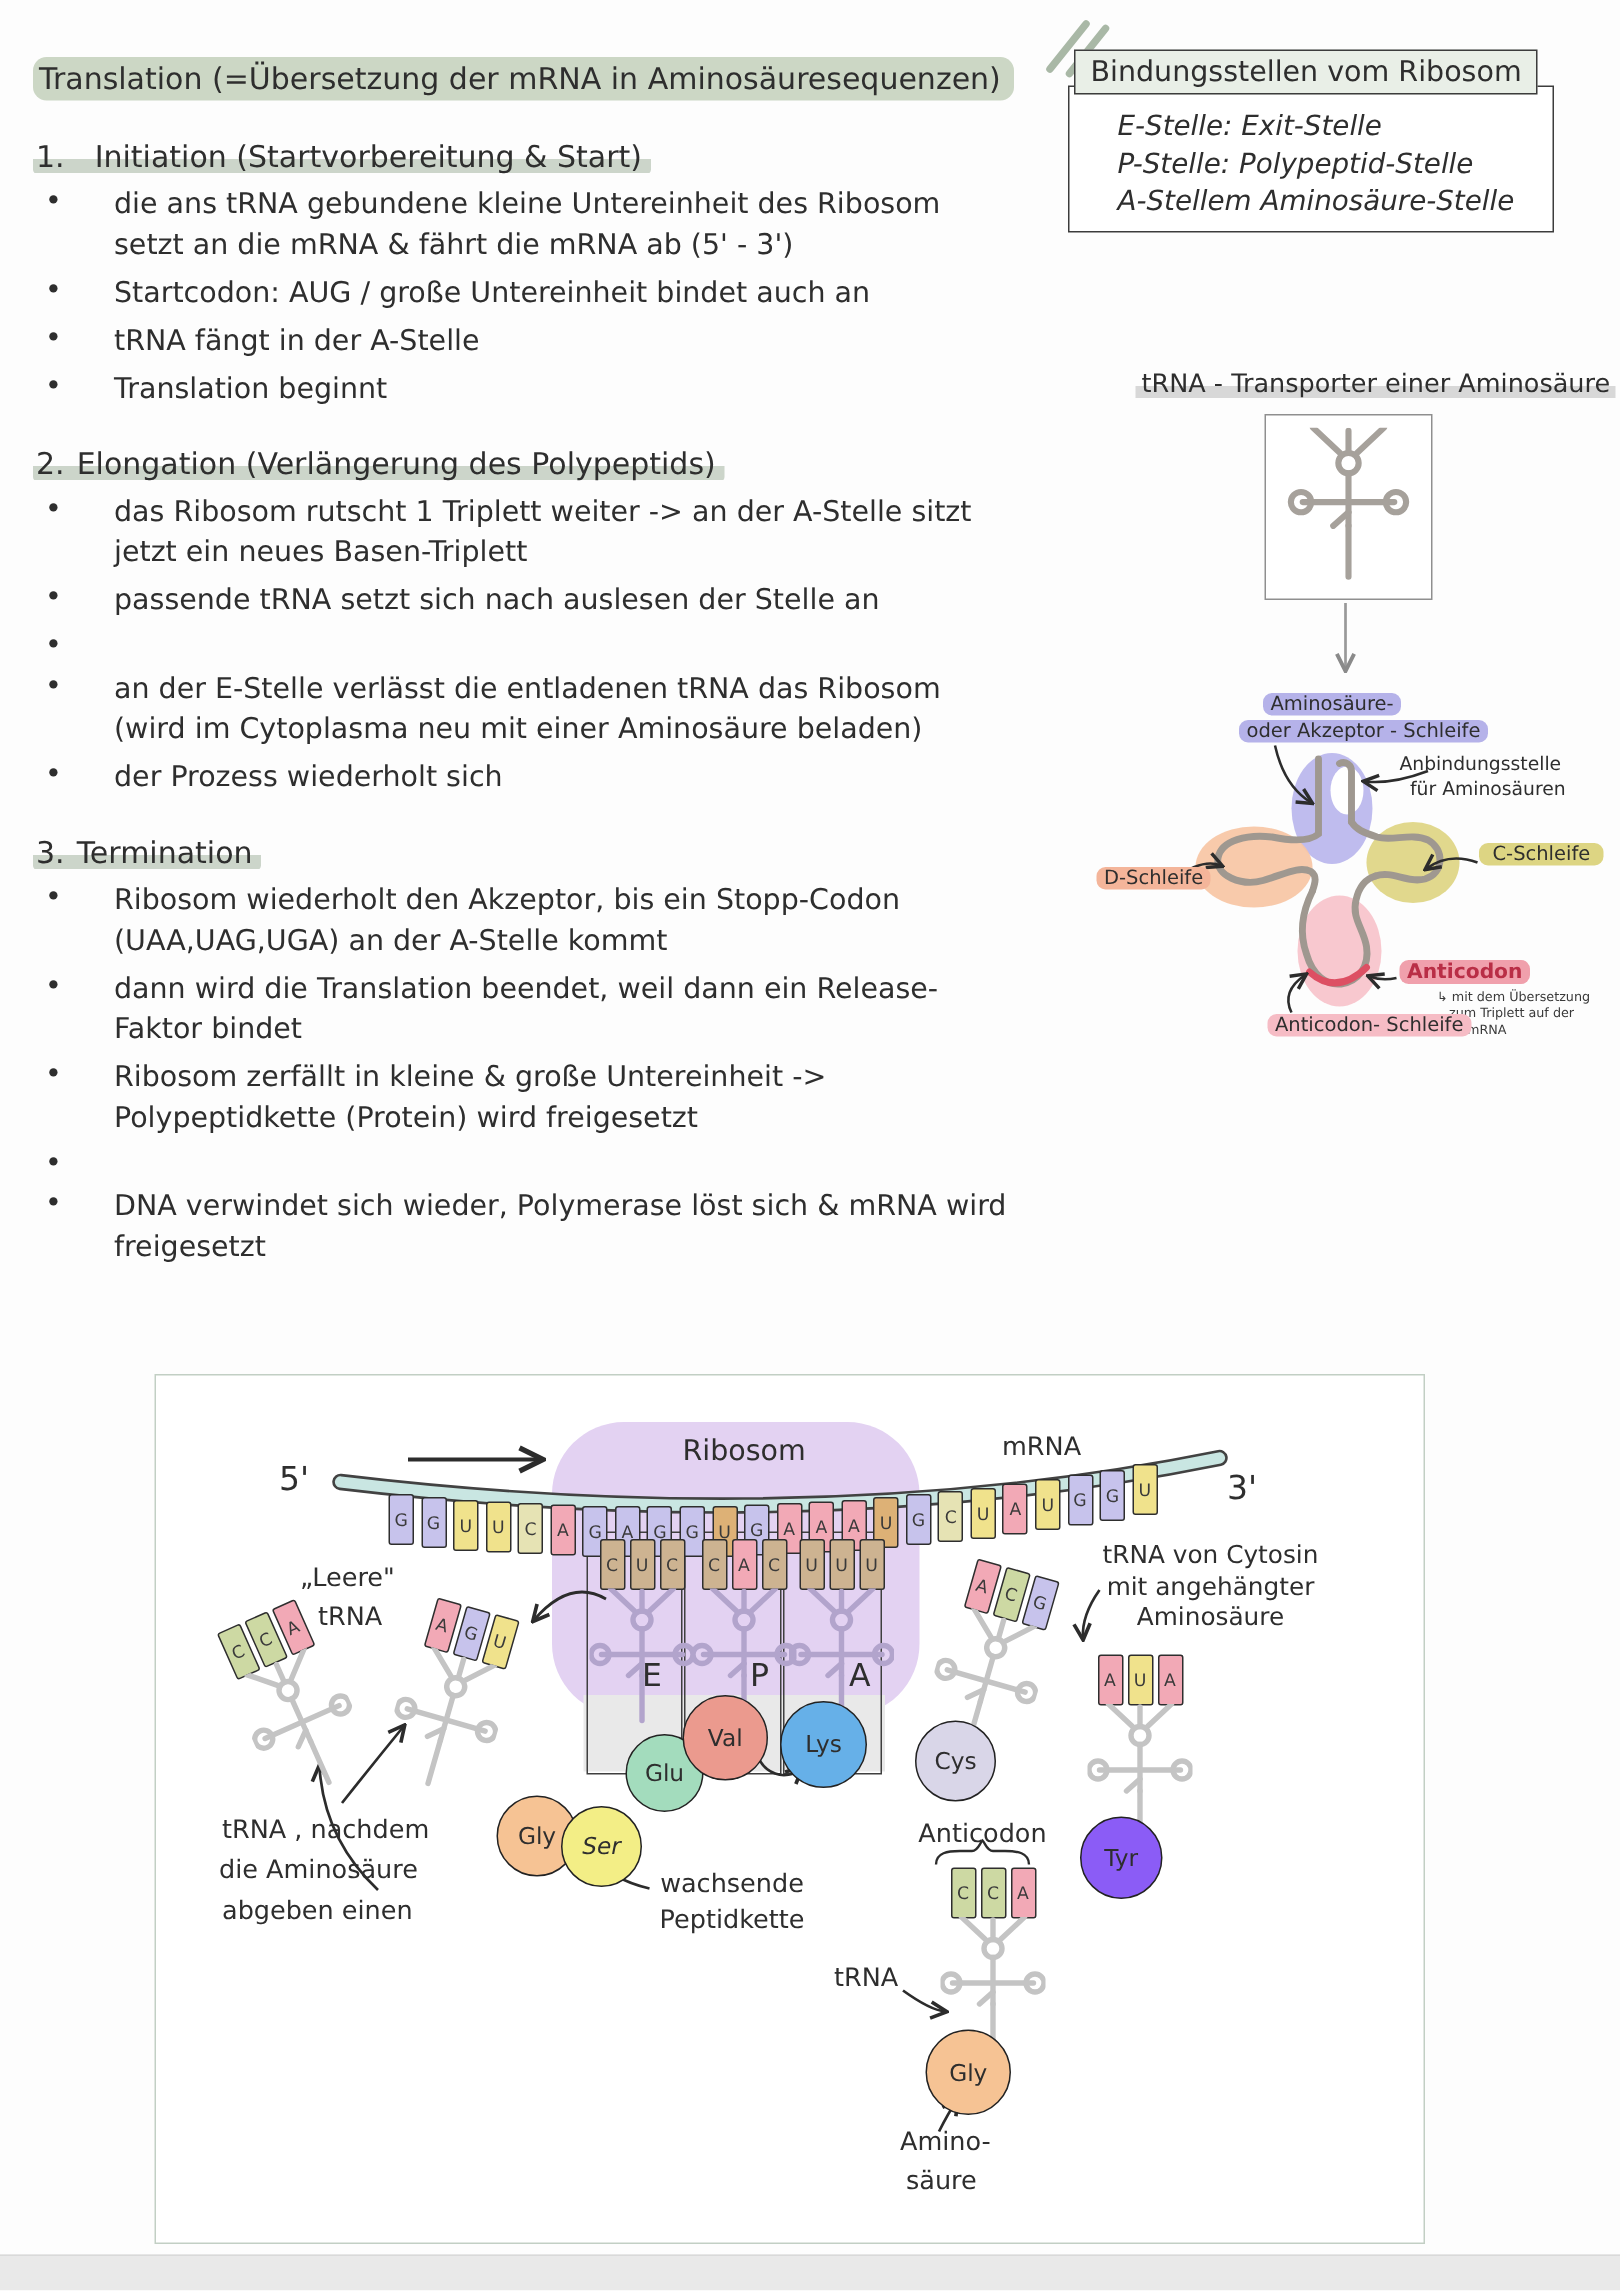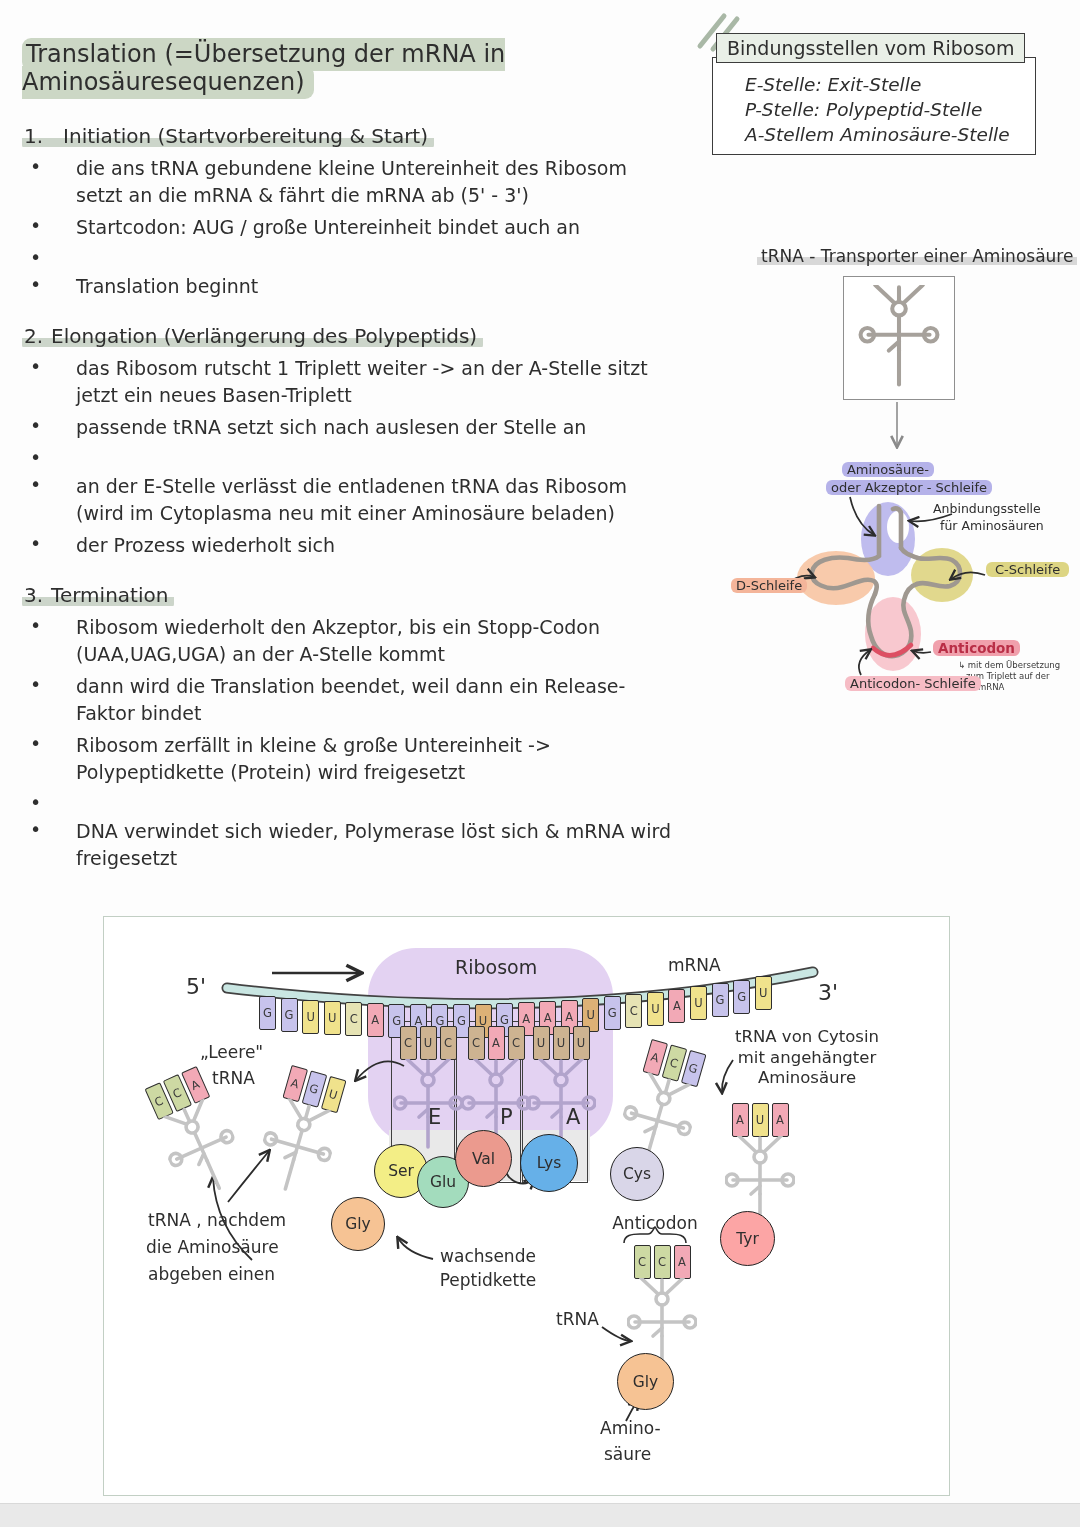--- a/index.html
+++ b/index.html
@@ -1,20 +1,20 @@
 <!DOCTYPE html>
 <html><head>
 <meta charset="utf-8">
 <style>
   html,body{margin:0;padding:0;background:#fff;}
   #page{position:relative;width:1080px;height:1527px;background:#fdfdfd;overflow:hidden;
         font-family:"DejaVu Sans","Liberation Sans",sans-serif;color:#2e2e2e;}
   
   #left-col{position:absolute;left:22px;top:40px;width:668px;}
-  .doc-title{font-size:24px;margin-bottom:28px;}
+  .doc-title{font-size:20px;margin-bottom:28px;}
   .hl-title{background:#ccd7c5;border-radius:9px;padding:2px 9px 3px 4px;}
   .section{margin-bottom:24px;}
   .sec-head{font-size:20px;margin-bottom:7px;}
   .hl-under{background:linear-gradient(180deg,rgba(0,0,0,0) 58%,#ccd5ca 58%,#ccd5ca 96%,rgba(0,0,0,0) 96%);padding:0 6px 0 2px;border-radius:3px;}
   .num{margin-right:20px;}
   .num.tight{margin-right:8px;}
   .bullet{display:flex;margin-bottom:5px;}
   .dot{width:46px;flex:0 0 46px;text-align:left;padding-left:8px;font-size:19px;}
   .dot::before{content:"•";}
   .btxt{font-size:19px;line-height:27px;width:600px;}
@@ -71,20 +71,21 @@
       <div class="bullet">
             <span class="dot"></span>
             <span class="btxt">die ans tRNA gebundene kleine Untereinheit des Ribosom setzt an die mRNA &amp; fährt die mRNA ab (5' - 3')</span>
           </div>
           <div class="bullet">
             <span class="dot"></span>
             <span class="btxt">Startcodon: AUG / große Untereinheit bindet auch an</span>
           </div>
           <div class="bullet">
             <span class="dot"></span>
+            <span class="btxt">tRNA fängt in der A-Stelle</span>
           </div>
           <div class="bullet">
             <span class="dot"></span>
             <span class="btxt">Translation beginnt</span>
           </div>
         </div>
     </div>
 
     <div class="section">
       <div class="sec-head"><span class="hl-under"><span class="num tight">2.</span><span>Elongation (Verlängerung des Polypeptids)</span></span></div>
@@ -446,26 +447,26 @@
         <div class="nt c-pnk">
           <span>A</span>
         </div>
       </div>
     <svg class="clover cl-gray">
         <use href="#clover" width="70" height="92"></use>
       </svg>
   </div>
 
   <div class="aa" style="left:331px;top:1197px;width:52px;height:52px;background:#f6c394;">Gly</div>
-  <div class="aa" style="left:374px;top:1144px;width:52px;height:52px;background:#f3ee86;">Ser</div>
+  <div class="aa" style="left:374px;top:1204px;width:52px;height:52px;background:#f3ee86;font-style:italic;">Ser</div>
   <div class="aa" style="left:417px;top:1156px;width:50px;height:50px;background:#a3dcbd;">Glu</div>
   <div class="aa" style="left:455px;top:1130px;width:55px;height:55px;background:#eb9a8e;">Val</div>
   <div class="aa" style="left:520px;top:1134px;width:56px;height:56px;background:#66b0e8;">Lys</div>
   <div class="aa" style="left:610px;top:1147px;width:52px;height:52px;background:#d9d6e8;">Cys</div>
-  <div class="aa" style="left:720px;top:1211px;width:53px;height:53px;background:#fca5a5;">Tyr</div>
+  <div class="aa" style="left:720px;top:1211px;width:53px;height:53px;background:#8b5cf6;">Tyr</div>
   <div class="aa" style="left:617px;top:1353px;width:55px;height:55px;background:#f6c394;">Gly</div>
 
   <div class="dg-label" style="left:455px;top:956px;font-size:19px;">Ribosom</div>
   <div class="dg-label" style="left:668px;top:955px;">mRNA</div>
   <div class="dg-label" style="left:186px;top:974px;font-size:22px;">5'</div>
   <div class="dg-label" style="left:818px;top:980px;font-size:22px;">3'</div>
   <div class="dg-label" style="left:428px;top:1105px;font-size:21px;">E</div>
   <div class="dg-label" style="left:500px;top:1105px;font-size:21px;">P</div>
   <div class="dg-label" style="left:566px;top:1105px;font-size:21px;">A</div>
   <div class="dg-label" style="left:200px;top:1042px;">„Leere"</div>

